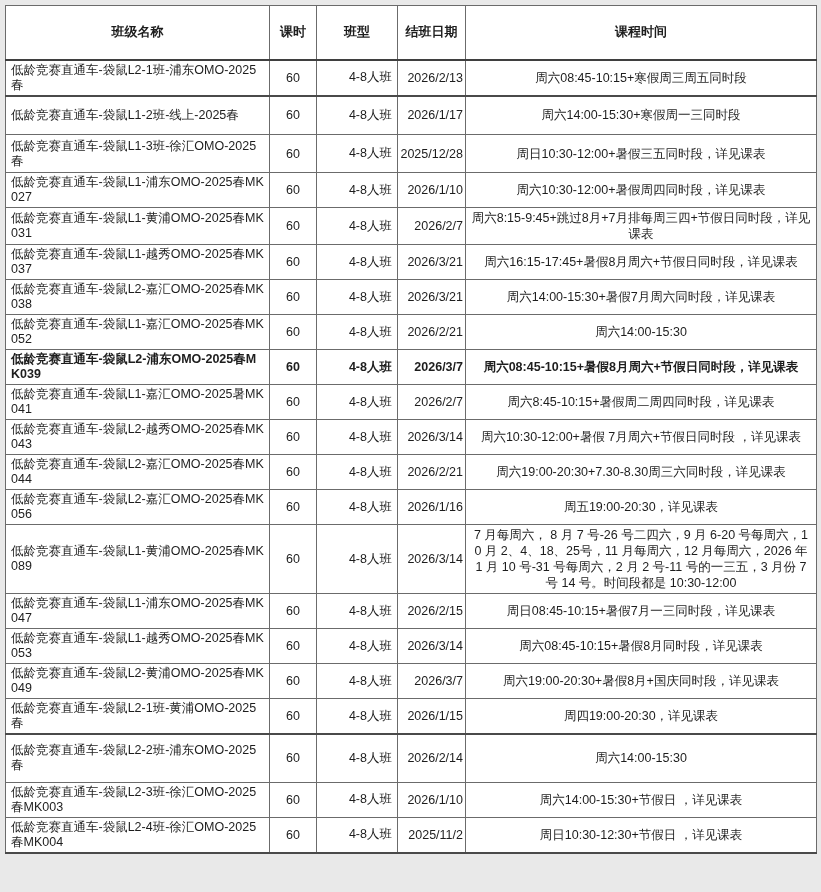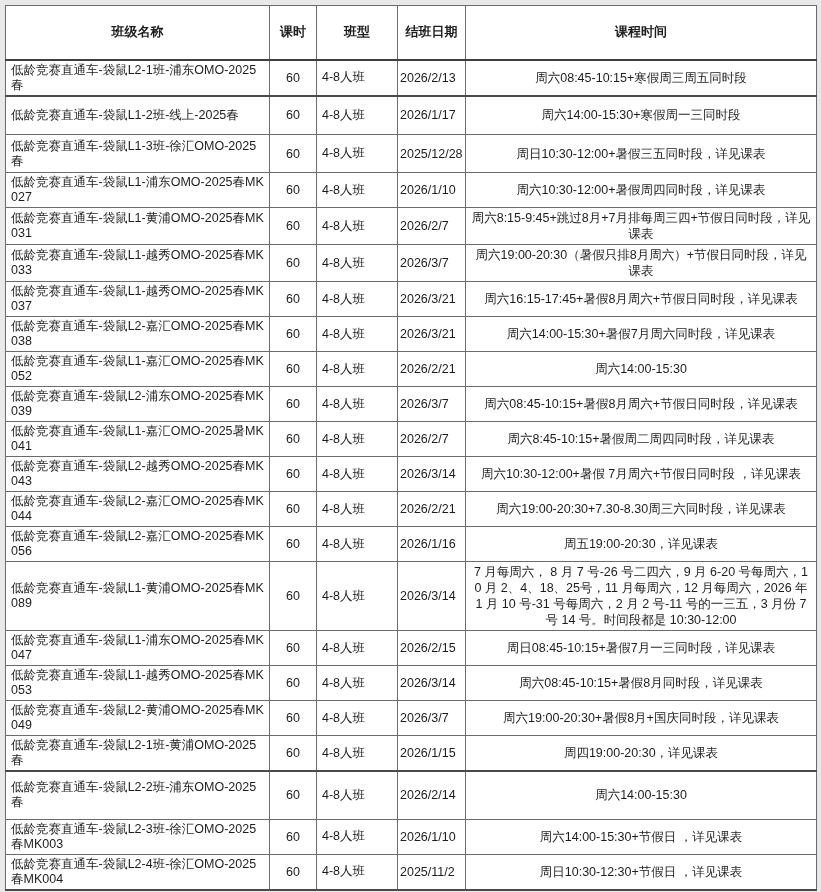--- a/index.html
+++ b/index.html
@@ -37,22 +37,22 @@
   thead tr { height: 54px; }
   th {
     font-weight: bold;
     font-size: 13px;
     text-align: center;
     border-bottom-width: 2px;
     border-bottom-color: #3f3f3f;
   }
   .col-name     { text-align: left;  line-height: 1.2; }
   .col-hours    { text-align: center; }
-  .col-type     { text-align: left; }
-  .col-end_date { text-align: left; padding: 2px 2px; }
+  .col-type     { text-align: right; }
+  .col-end_date { text-align: right; padding: 2px 2px; }
   .col-schedule { text-align: center;  line-height: 1.28; }
   tr.thick-bottom td {
     border-bottom-width: 2px;
     border-bottom-color: #4a4a4a;
   }
 </style>
 </head>
 <body>
 
 <div class="table-wrap" data-name="class-schedule-table-container">
@@ -102,27 +102,20 @@
           <td class="col-end_date" data-name="cell-end-date">2026/1/10</td>
           <td class="col-schedule" data-name="cell-schedule">周六10:30-12:00+暑假周四同时段，详见课表</td>
         </tr>
         <tr data-name="table-row" style="height: 33px;">
           <td class="col-name" data-name="cell-name">低龄竞赛直通车-袋鼠L1-黄浦OMO-2025春MK031</td>
           <td class="col-hours" data-name="cell-hours">60</td>
           <td class="col-type" data-name="cell-type">4-8人班</td>
           <td class="col-end_date" data-name="cell-end-date">2026/2/7</td>
           <td class="col-schedule" data-name="cell-schedule">周六8:15-9:45+跳过8月+7月排每周三四+节假日同时段，详见课表</td>
         </tr>
-        <tr data-name="table-row" style="height: 32px;">
-          <td class="col-name" data-name="cell-name">低龄竞赛直通车-袋鼠L1-越秀OMO-2025春MK033</td>
-          <td class="col-hours" data-name="cell-hours">60</td>
-          <td class="col-type" data-name="cell-type">4-8人班</td>
-          <td class="col-end_date" data-name="cell-end-date">2026/3/7</td>
-          <td class="col-schedule" data-name="cell-schedule">周六19:00-20:30（暑假只排8月周六）+节假日同时段，详见课表</td>
-        </tr>
         <tr data-name="table-row" style="height: 31px;">
           <td class="col-name" data-name="cell-name">低龄竞赛直通车-袋鼠L1-越秀OMO-2025春MK037</td>
           <td class="col-hours" data-name="cell-hours">60</td>
           <td class="col-type" data-name="cell-type">4-8人班</td>
           <td class="col-end_date" data-name="cell-end-date">2026/3/21</td>
           <td class="col-schedule" data-name="cell-schedule">周六16:15-17:45+暑假8月周六+节假日同时段，详见课表</td>
         </tr>
         <tr data-name="table-row" style="height: 34px;">
           <td class="col-name" data-name="cell-name">低龄竞赛直通车-袋鼠L2-嘉汇OMO-2025春MK038</td>
           <td class="col-hours" data-name="cell-hours">60</td>
@@ -130,21 +123,21 @@
           <td class="col-end_date" data-name="cell-end-date">2026/3/21</td>
           <td class="col-schedule" data-name="cell-schedule">周六14:00-15:30+暑假7月周六同时段，详见课表</td>
         </tr>
         <tr data-name="table-row" style="height: 35px;">
           <td class="col-name" data-name="cell-name">低龄竞赛直通车-袋鼠L1-嘉汇OMO-2025春MK052</td>
           <td class="col-hours" data-name="cell-hours">60</td>
           <td class="col-type" data-name="cell-type">4-8人班</td>
           <td class="col-end_date" data-name="cell-end-date">2026/2/21</td>
           <td class="col-schedule" data-name="cell-schedule">周六14:00-15:30</td>
         </tr>
-        <tr data-name="table-row" style="height: 35px;">
+        <tr data-name="table-row" style="height: 35px; font-weight: bold;">
           <td class="col-name" data-name="cell-name">低龄竞赛直通车-袋鼠L2-浦东OMO-2025春MK039</td>
           <td class="col-hours" data-name="cell-hours">60</td>
           <td class="col-type" data-name="cell-type">4-8人班</td>
           <td class="col-end_date" data-name="cell-end-date">2026/3/7</td>
           <td class="col-schedule" data-name="cell-schedule">周六08:45-10:15+暑假8月周六+节假日同时段，详见课表</td>
         </tr>
         <tr data-name="table-row" style="height: 33px; padding-left: 24px;">
           <td class="col-name" data-name="cell-name">低龄竞赛直通车-袋鼠L1-嘉汇OMO-2025暑MK041</td>
           <td class="col-hours" data-name="cell-hours">60</td>
           <td class="col-type" data-name="cell-type">4-8人班</td>

